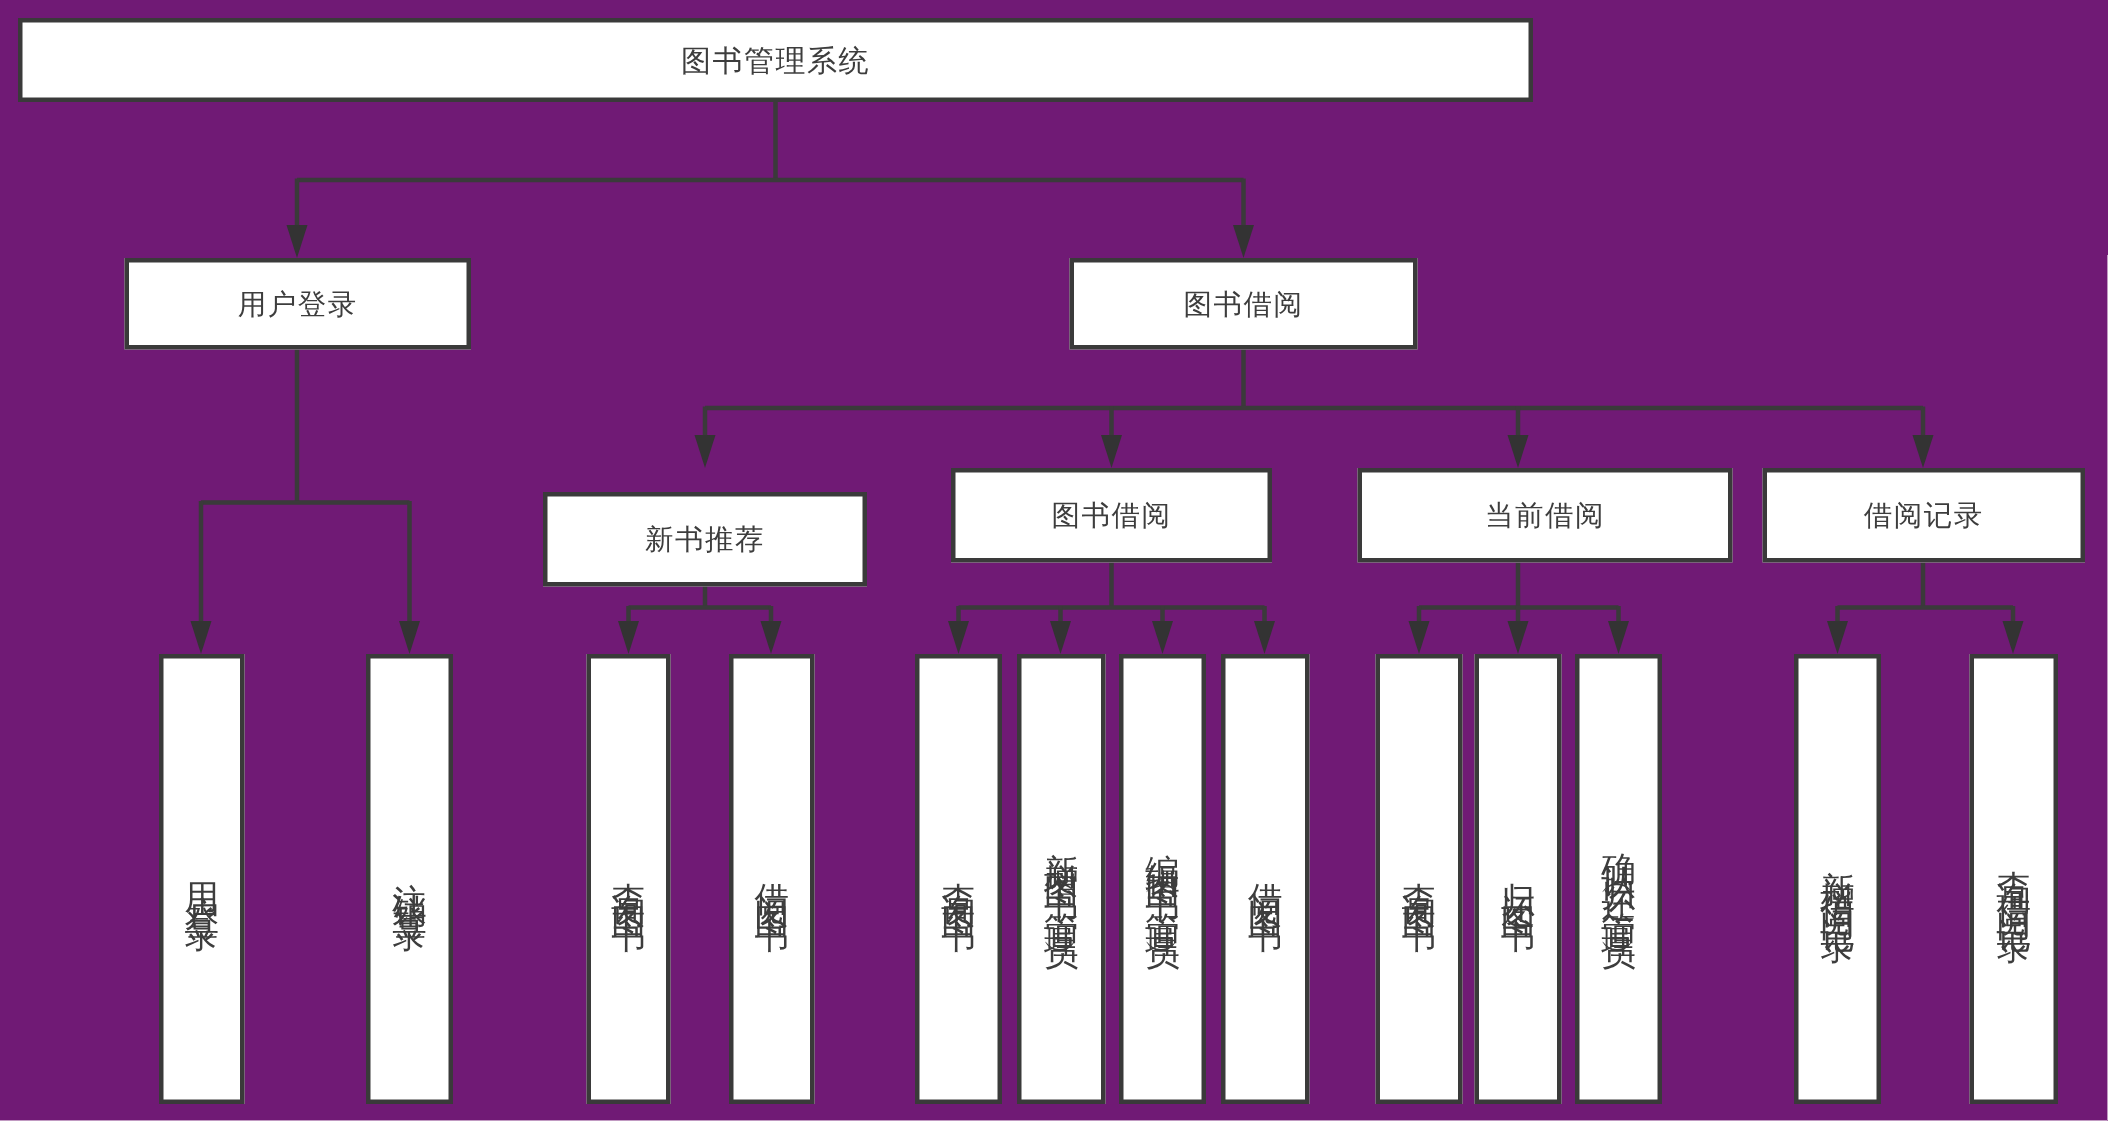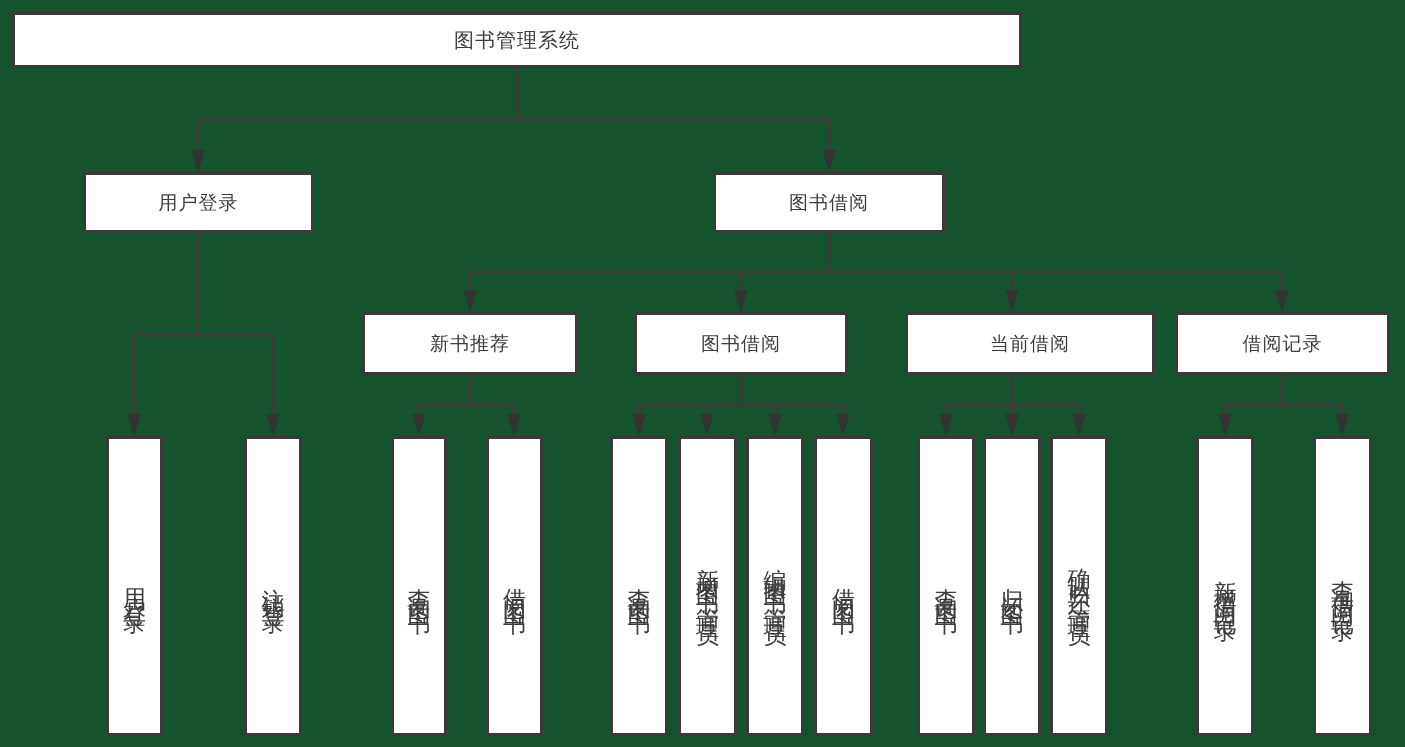--- a/index.html
+++ b/index.html
@@ -1,17 +1,17 @@
 <!DOCTYPE html>
 <html><head>
 <meta charset="utf-8">
 <style>
   html,body { margin:0; padding:0; background:#ffffff; }
   .canvas {
-    position:relative; width:1405px; height:747px; background:#14532d;
+    position:relative; width:1405px; height:747px; background:#701a75;
     font-family:"Liberation Sans","DejaVu Sans",sans-serif; overflow:hidden;
   }
   svg.connectors { position:absolute; left:0; top:0; z-index:1; }
   .box {
     position:absolute; box-sizing:border-box;
     border:3px solid #3a3a3a; background:#ffffff;
     display:flex; align-items:center; justify-content:center;
     color:#3d3d3d; z-index:2;
   }
   .h1 { font-size:20px; letter-spacing:1px; }
@@ -108,21 +108,21 @@
     <span>图书管理系统</span>
   </div>
 
   <div class="box h2" style="left:83px;top:172px;width:231px;height:61px;">
     <span>用户登录</span>
   </div>
   <div class="box h2" style="left:713px;top:172px;width:232px;height:61px;">
     <span>图书借阅</span>
   </div>
 
-  <div class="box h3" style="left:362px;top:312px;width:216px;height:63px;">
+  <div class="box h3" style="left:362px;top:328px;width:216px;height:63px;">
     <span>新书推荐</span>
   </div>
   <div class="box h3" style="left:634px;top:312px;width:214px;height:63px;">
     <span>图书借阅</span>
   </div>
   <div class="box h3" style="left:905px;top:312px;width:250px;height:63px;align-items:center;">
     <span>当前借阅</span>
   </div>
   <div class="box h3" style="left:1175px;top:312px;width:215px;height:63px;">
     <span>借阅记录</span>

